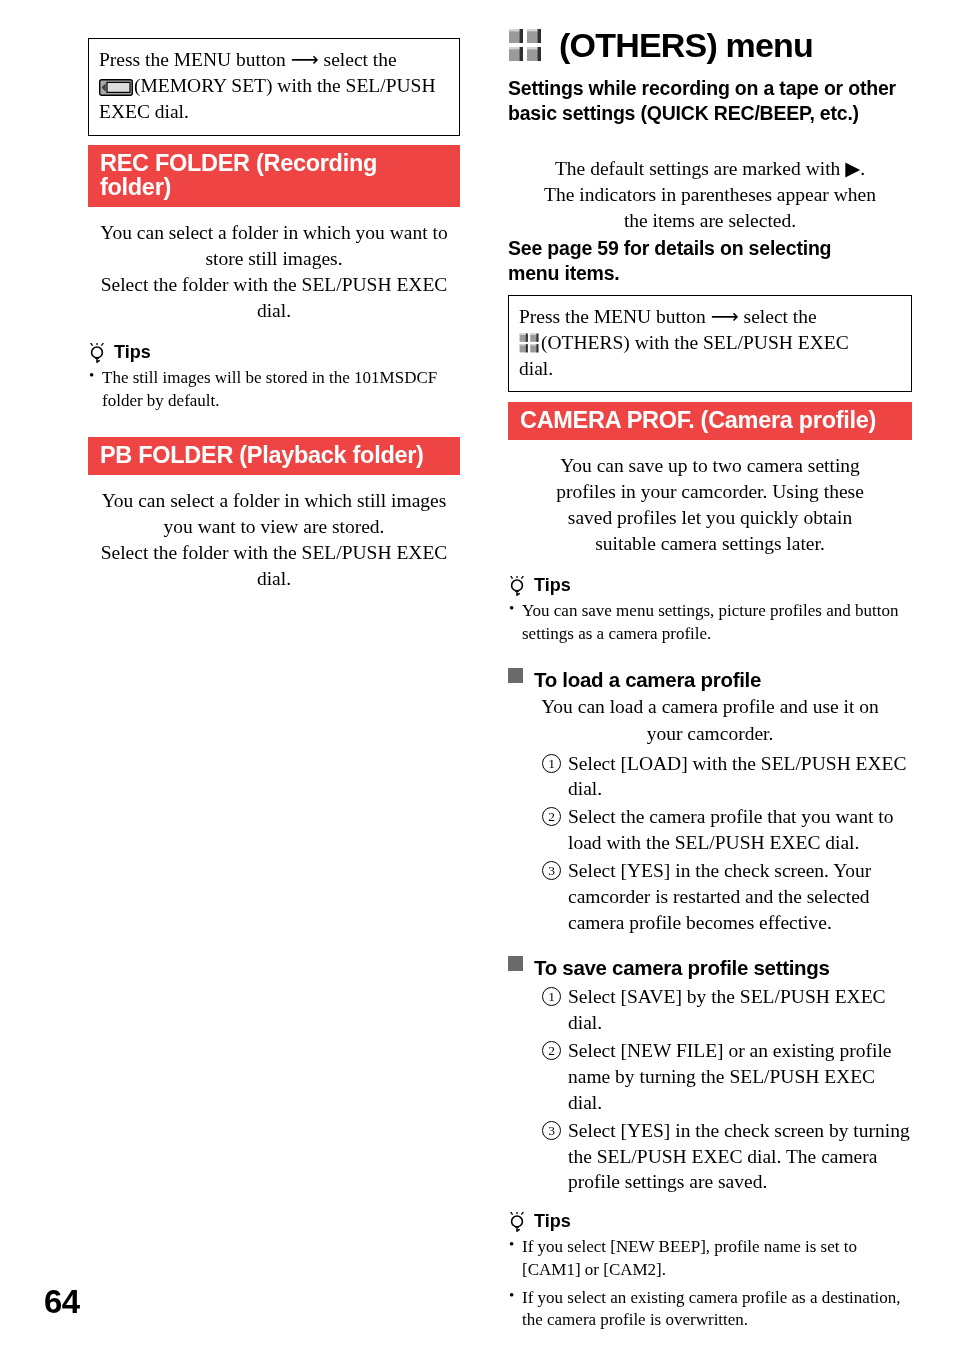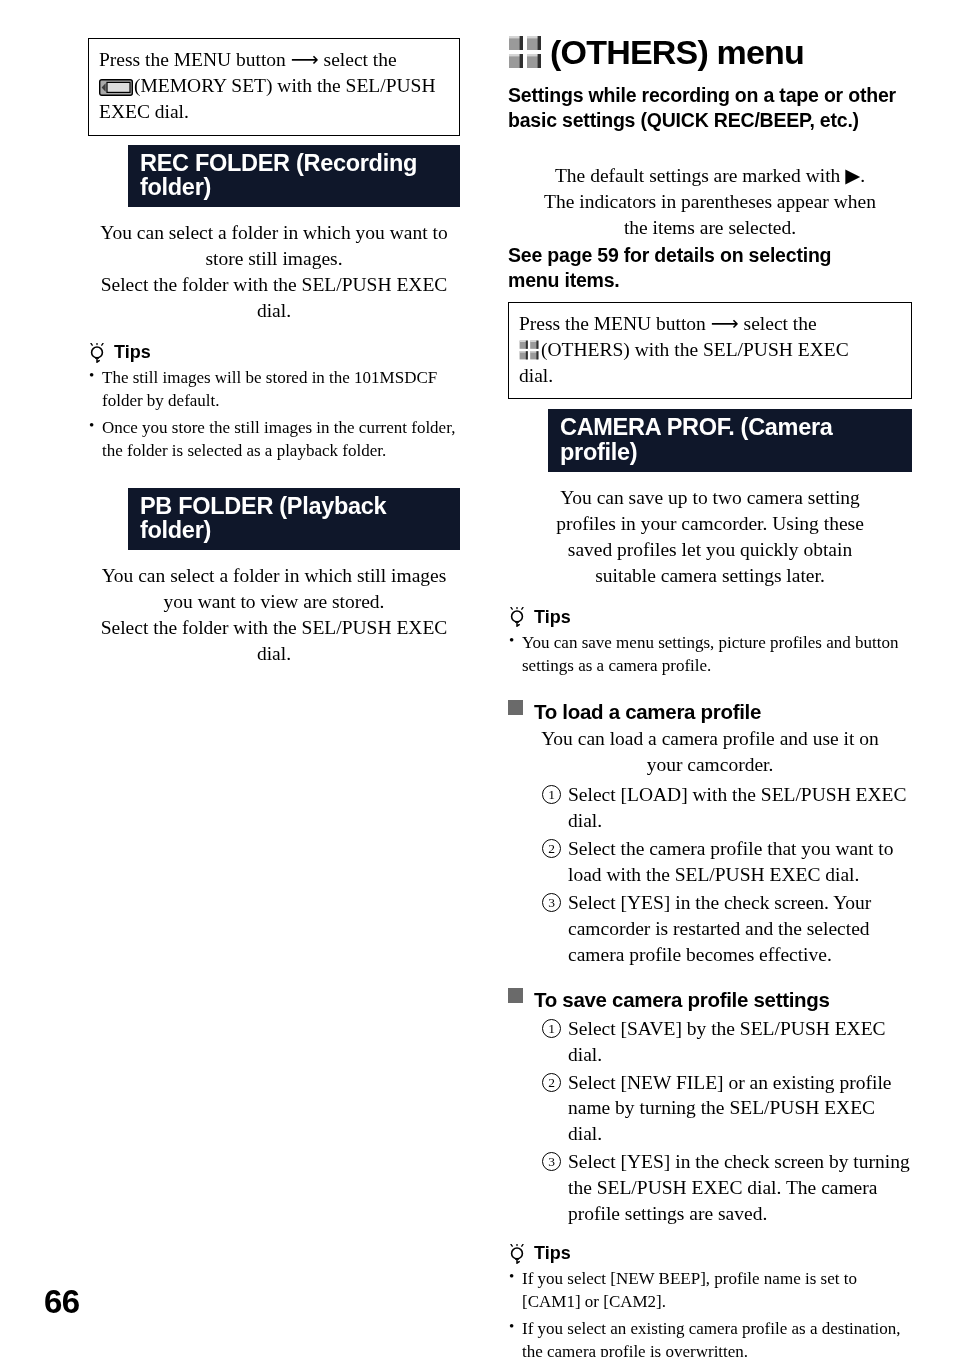--- a/index.html
+++ b/index.html
@@ -41,30 +41,29 @@
     border: 1px solid #000;
     padding: 8px 10px 10px 10px;
     box-sizing: border-box;
     font-family: "Liberation Serif", serif;
     font-size: 19.5px;
     line-height: 1.33;
   }
 
   
   .section-bar {
-    background: #0f172a;
+    background: #ef4444;
     color: #ffffff;
     font-family: "Liberation Sans", sans-serif;
     font-weight: bold;
     font-size: 23.5px;
     letter-spacing: -0.3px;
     padding: 6px 8px 7px 12px;
     box-sizing: border-box;
     line-height: 1.05;
-    margin-left: 40px;
   }
 
   
   .body-text {
     font-family: "Liberation Serif", serif;
     font-size: 19.5px;
     line-height: 1.335;
     margin: 0;
     text-align: center;
   }
@@ -107,27 +106,26 @@
     position: absolute;
     left: 1px;
     top: -1px;
     font-size: 15px;
   }
 
   
   .menu-title {
     display: flex;
     align-items: center;
-    gap: 8px;
+    gap: 17px;
     font-family: "Liberation Sans", sans-serif;
     font-weight: bold;
     font-size: 34px;
     letter-spacing: -0.8px;
     line-height: 1;
-    margin-top: 7px;
   }
   .subtitle {
     font-family: "Liberation Sans", sans-serif;
     font-weight: bold;
     font-size: 19.5px;
     line-height: 1.28;
     letter-spacing: -0.2px;
     margin-top: 14px;
   }
 
@@ -262,21 +260,20 @@
           <circle cx="9" cy="9.4" r="5.4" fill="none" stroke="#000" stroke-width="1.6"></circle>
           <rect x="7.0" y="14.3" width="4" height="1.5" fill="#000"></rect>
           <path d="M9 15.8 L9 19.2 M9 19.2 L11.2 17.6" stroke="#000" stroke-width="1.5" stroke-linecap="round" fill="none"></path>
         </svg>
       </span>
       <span>Tips</span>
     </div>
 
     <ul class="tips-list">
       <li>The still images will be stored in the 101MSDCF folder by default.</li>
-      <li>Once you store the still images in the current folder, the folder is selected as a playback folder.</li>
     </ul>
 
     <div style="height:20px"></div>
 
     <div class="section-bar">PB FOLDER (Playback folder)</div>
 
     <div style="height:13px"></div>
 
     <p class="body-text">You can select a folder in which still images you want to view are stored.<br>Select the folder with the SEL/PUSH EXEC dial.</p>
 
@@ -429,15 +426,15 @@
       <span>Tips</span>
     </div>
 
     <ul class="tips-list">
       <li>If you select [NEW BEEP], profile name is set to [CAM1] or [CAM2].</li>
       <li>If you select an existing camera profile as a destination, the camera profile is overwritten.</li>
     </ul>
 
   </div>
 
-  <div class="page-num">66</div>
+  <div class="page-num">64</div>
 
 </div>
 
 </body></html>

